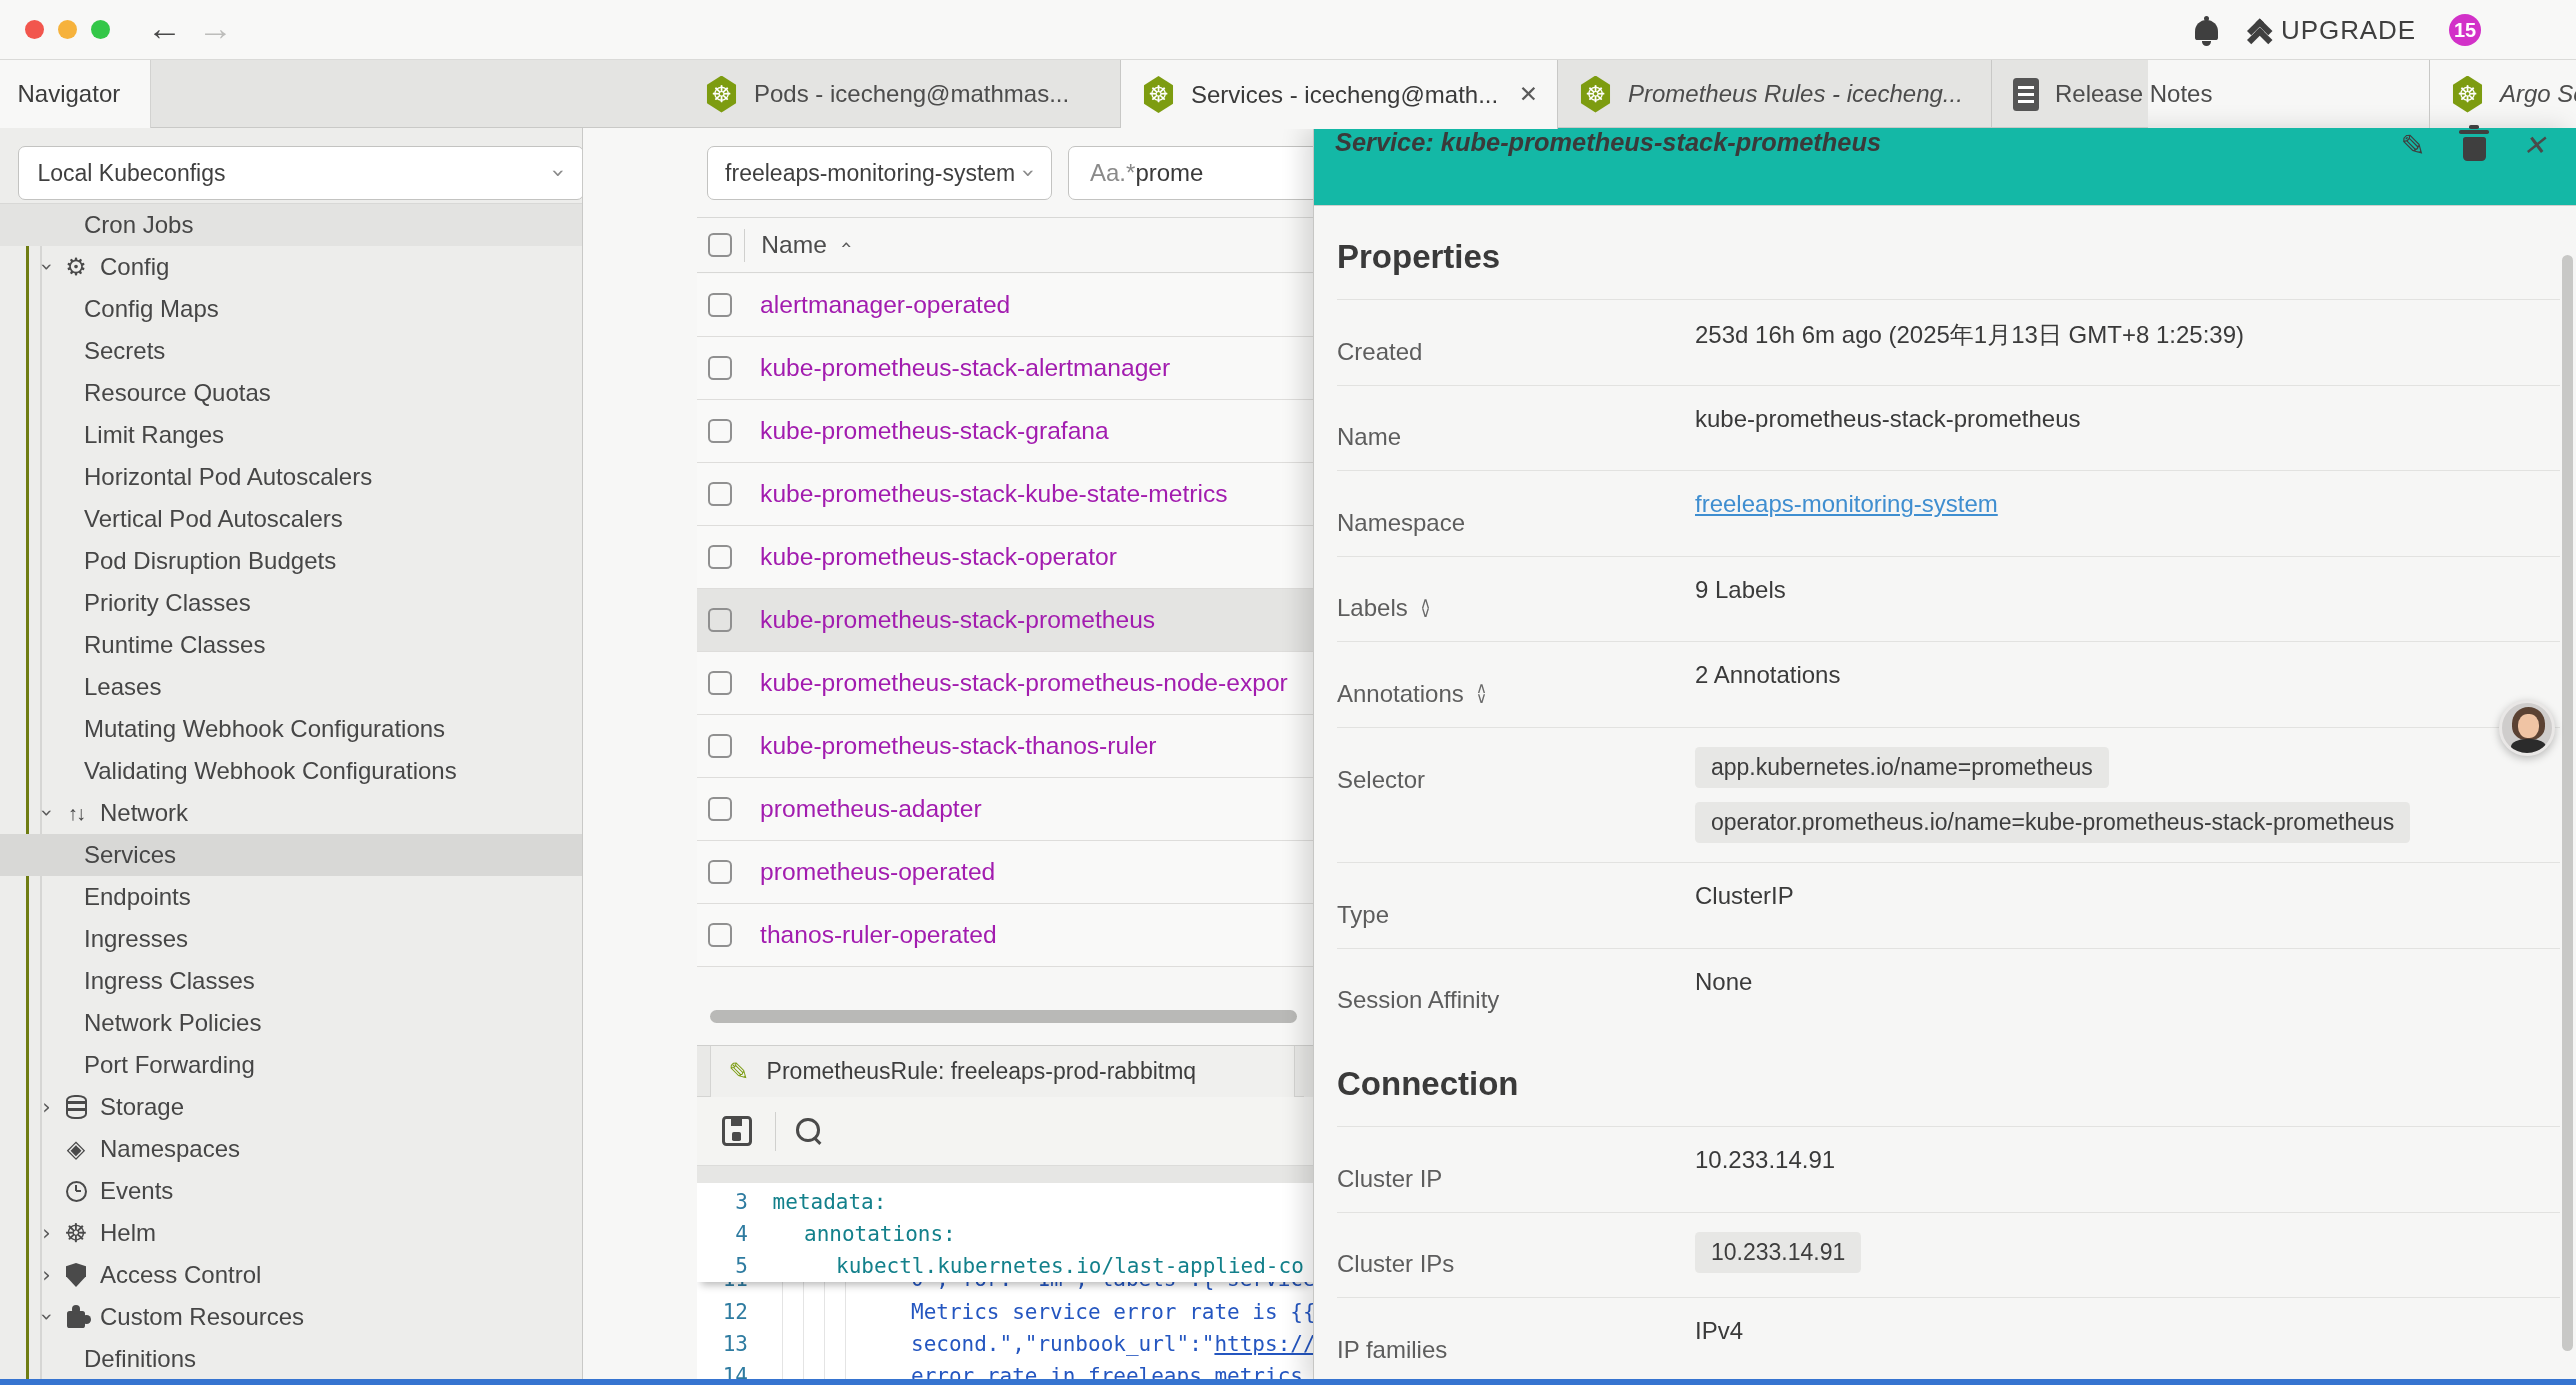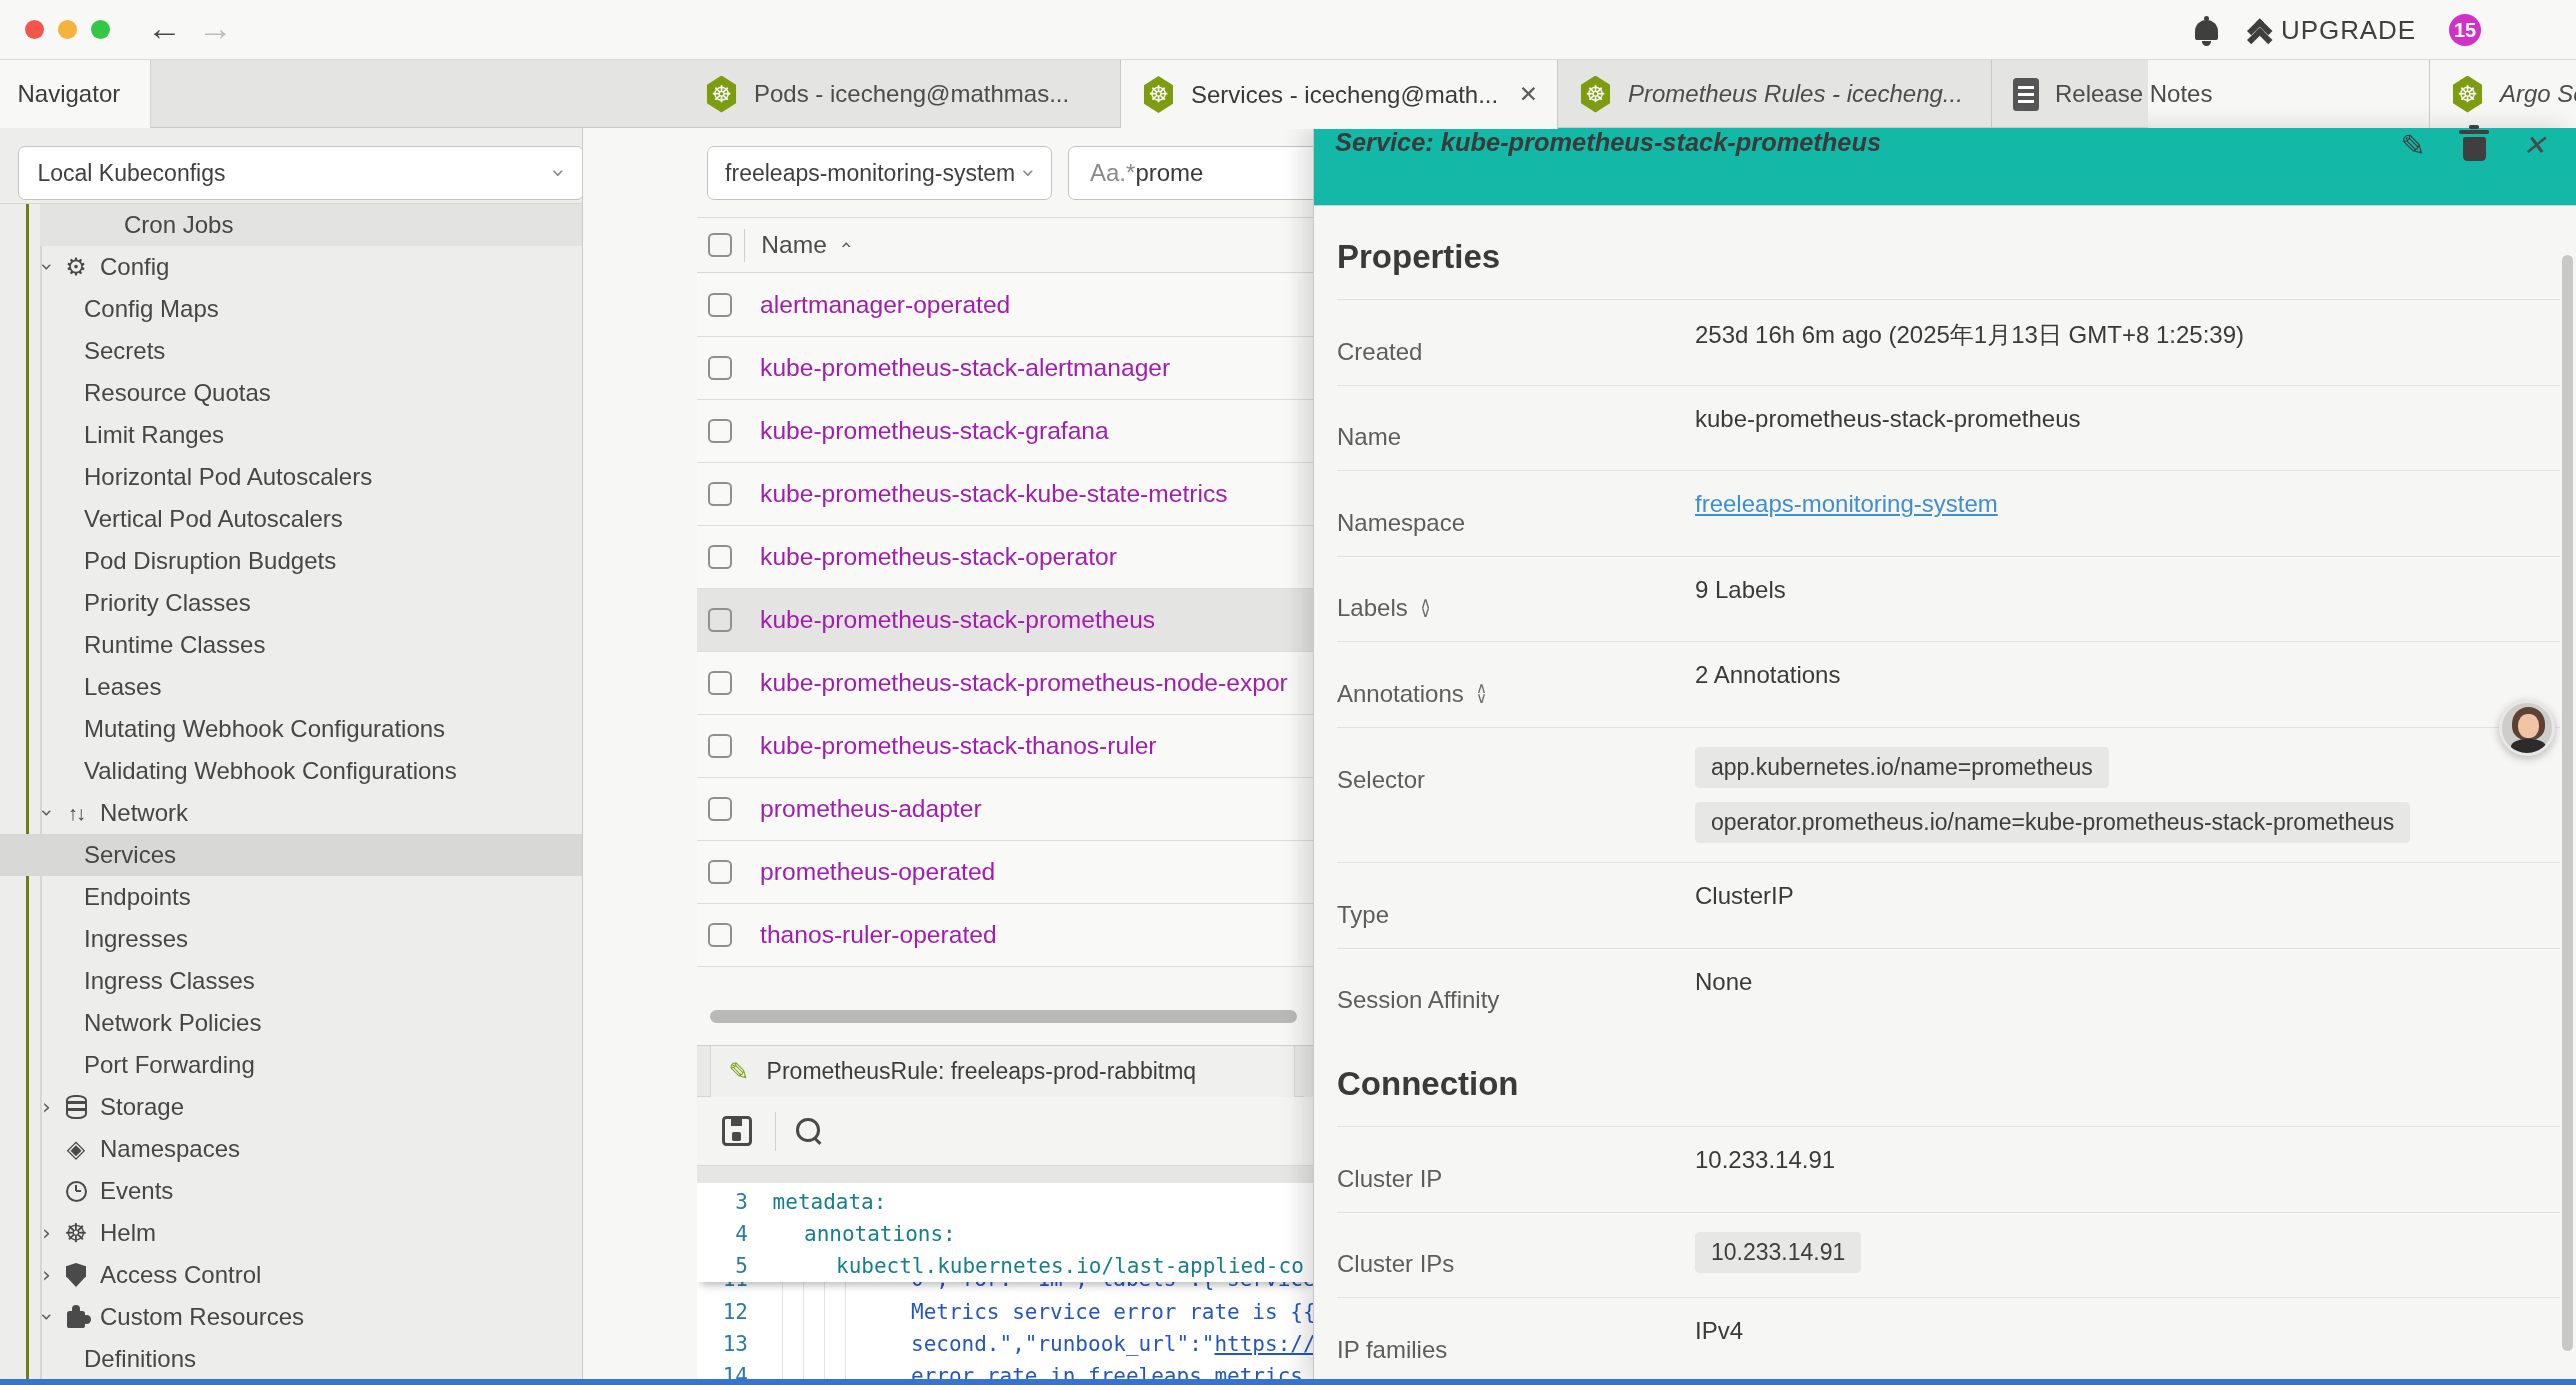--- a/index.html
+++ b/index.html
@@ -42,21 +42,21 @@
   .kubeconfig .chev-down { margin-left:auto; color:#8a8a8a; }
   .chev-down { display:inline-block; font-size:23px; transform:rotate(90deg); font-family:"DejaVu Sans",sans-serif; }
   .magnifier { position:relative; width:26px; height:26px; }
   .magnifier::before { content:''; position:absolute; left:0; top:0; width:17.5px; height:17.5px; border:3.1px solid #4a4a4a; border-radius:50%; }
   .magnifier::after { content:''; position:absolute; left:17.5px; top:17.5px; width:8.8px; height:3.1px; background:#4a4a4a; transform:rotate(45deg); transform-origin:0 50%; }
   .sidebar-search { position:absolute; left:614px; top:32px; }
   .tree { position:absolute; left:0; top:75px; right:0; bottom:0; border-top:0.9px solid #d8d8d6; }
   .guide-olive { position:absolute; left:26px; top:0; bottom:5.3px; width:2.6px; background:#6f7d12; }
   .guide-light { position:absolute; left:40px; top:0; bottom:5.3px; width:1.8px; background:#d6d6d4; }
   .trow { position:relative; height:42px; display:flex; align-items:center; font-size:24px; color:#464646; }
-  .trow.hover { background:#e3e3e1;margin-left:40px; }
+  .trow.hover { background:#e3e3e1; }
   .trow.selected { background:#d8d8d6; }
   .trow .chev { position:absolute; left:35px; width:23px; text-align:center; color:#5a5a5a; font-size:21px; font-family:"DejaVu Sans",sans-serif; }
   .trow .chev.exp { transform:rotate(90deg); }
   .trow .ticon { position:absolute; left:61px; width:30px; display:flex; align-items:center; justify-content:center; color:#4a4a4a; font-size:24px; }
   .trow .tlabel.group { position:absolute; left:100px; }
   .trow .tlabel.child { position:absolute; left:84px; }
   .sb-scroll { position:absolute; left:672px; top:365px; width:11.4px; height:428px; background:#a3a3a1; border-radius:6.1px; }
 
   
   .i-db { width:21px; height:24px; border:2.6px solid #4a4a4a; border-radius:8.8px/5.3px; position:relative; }

